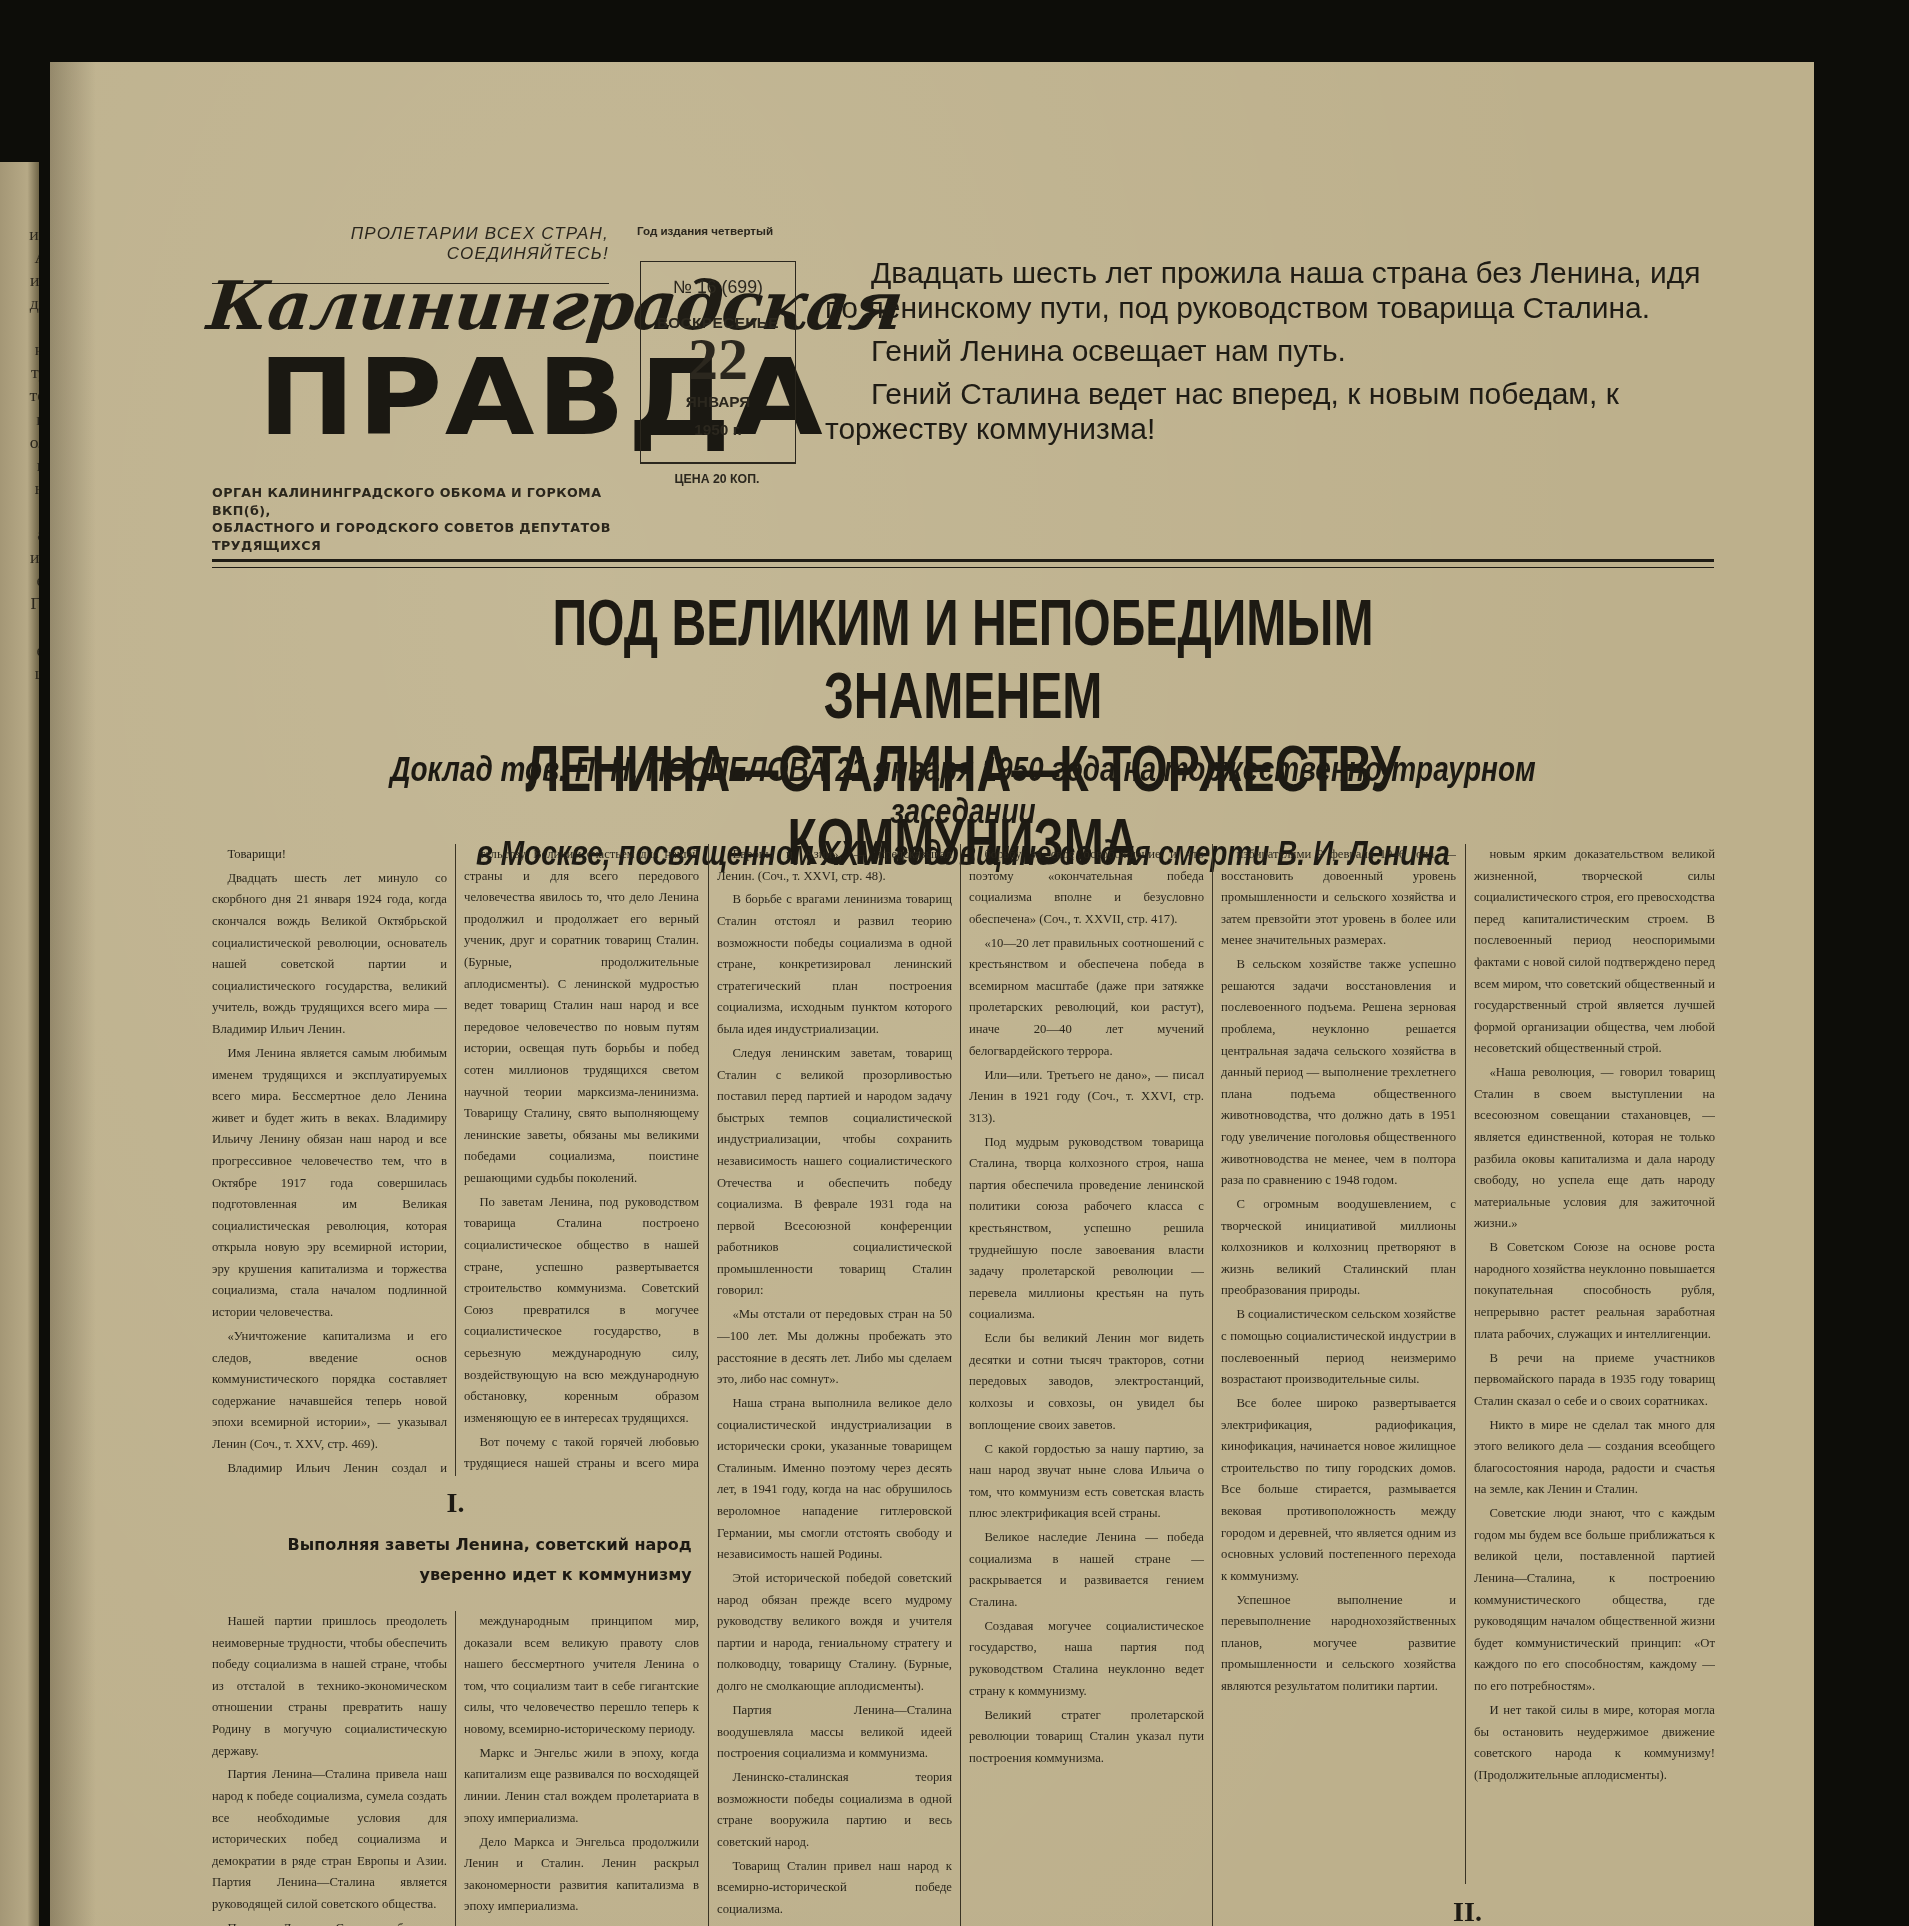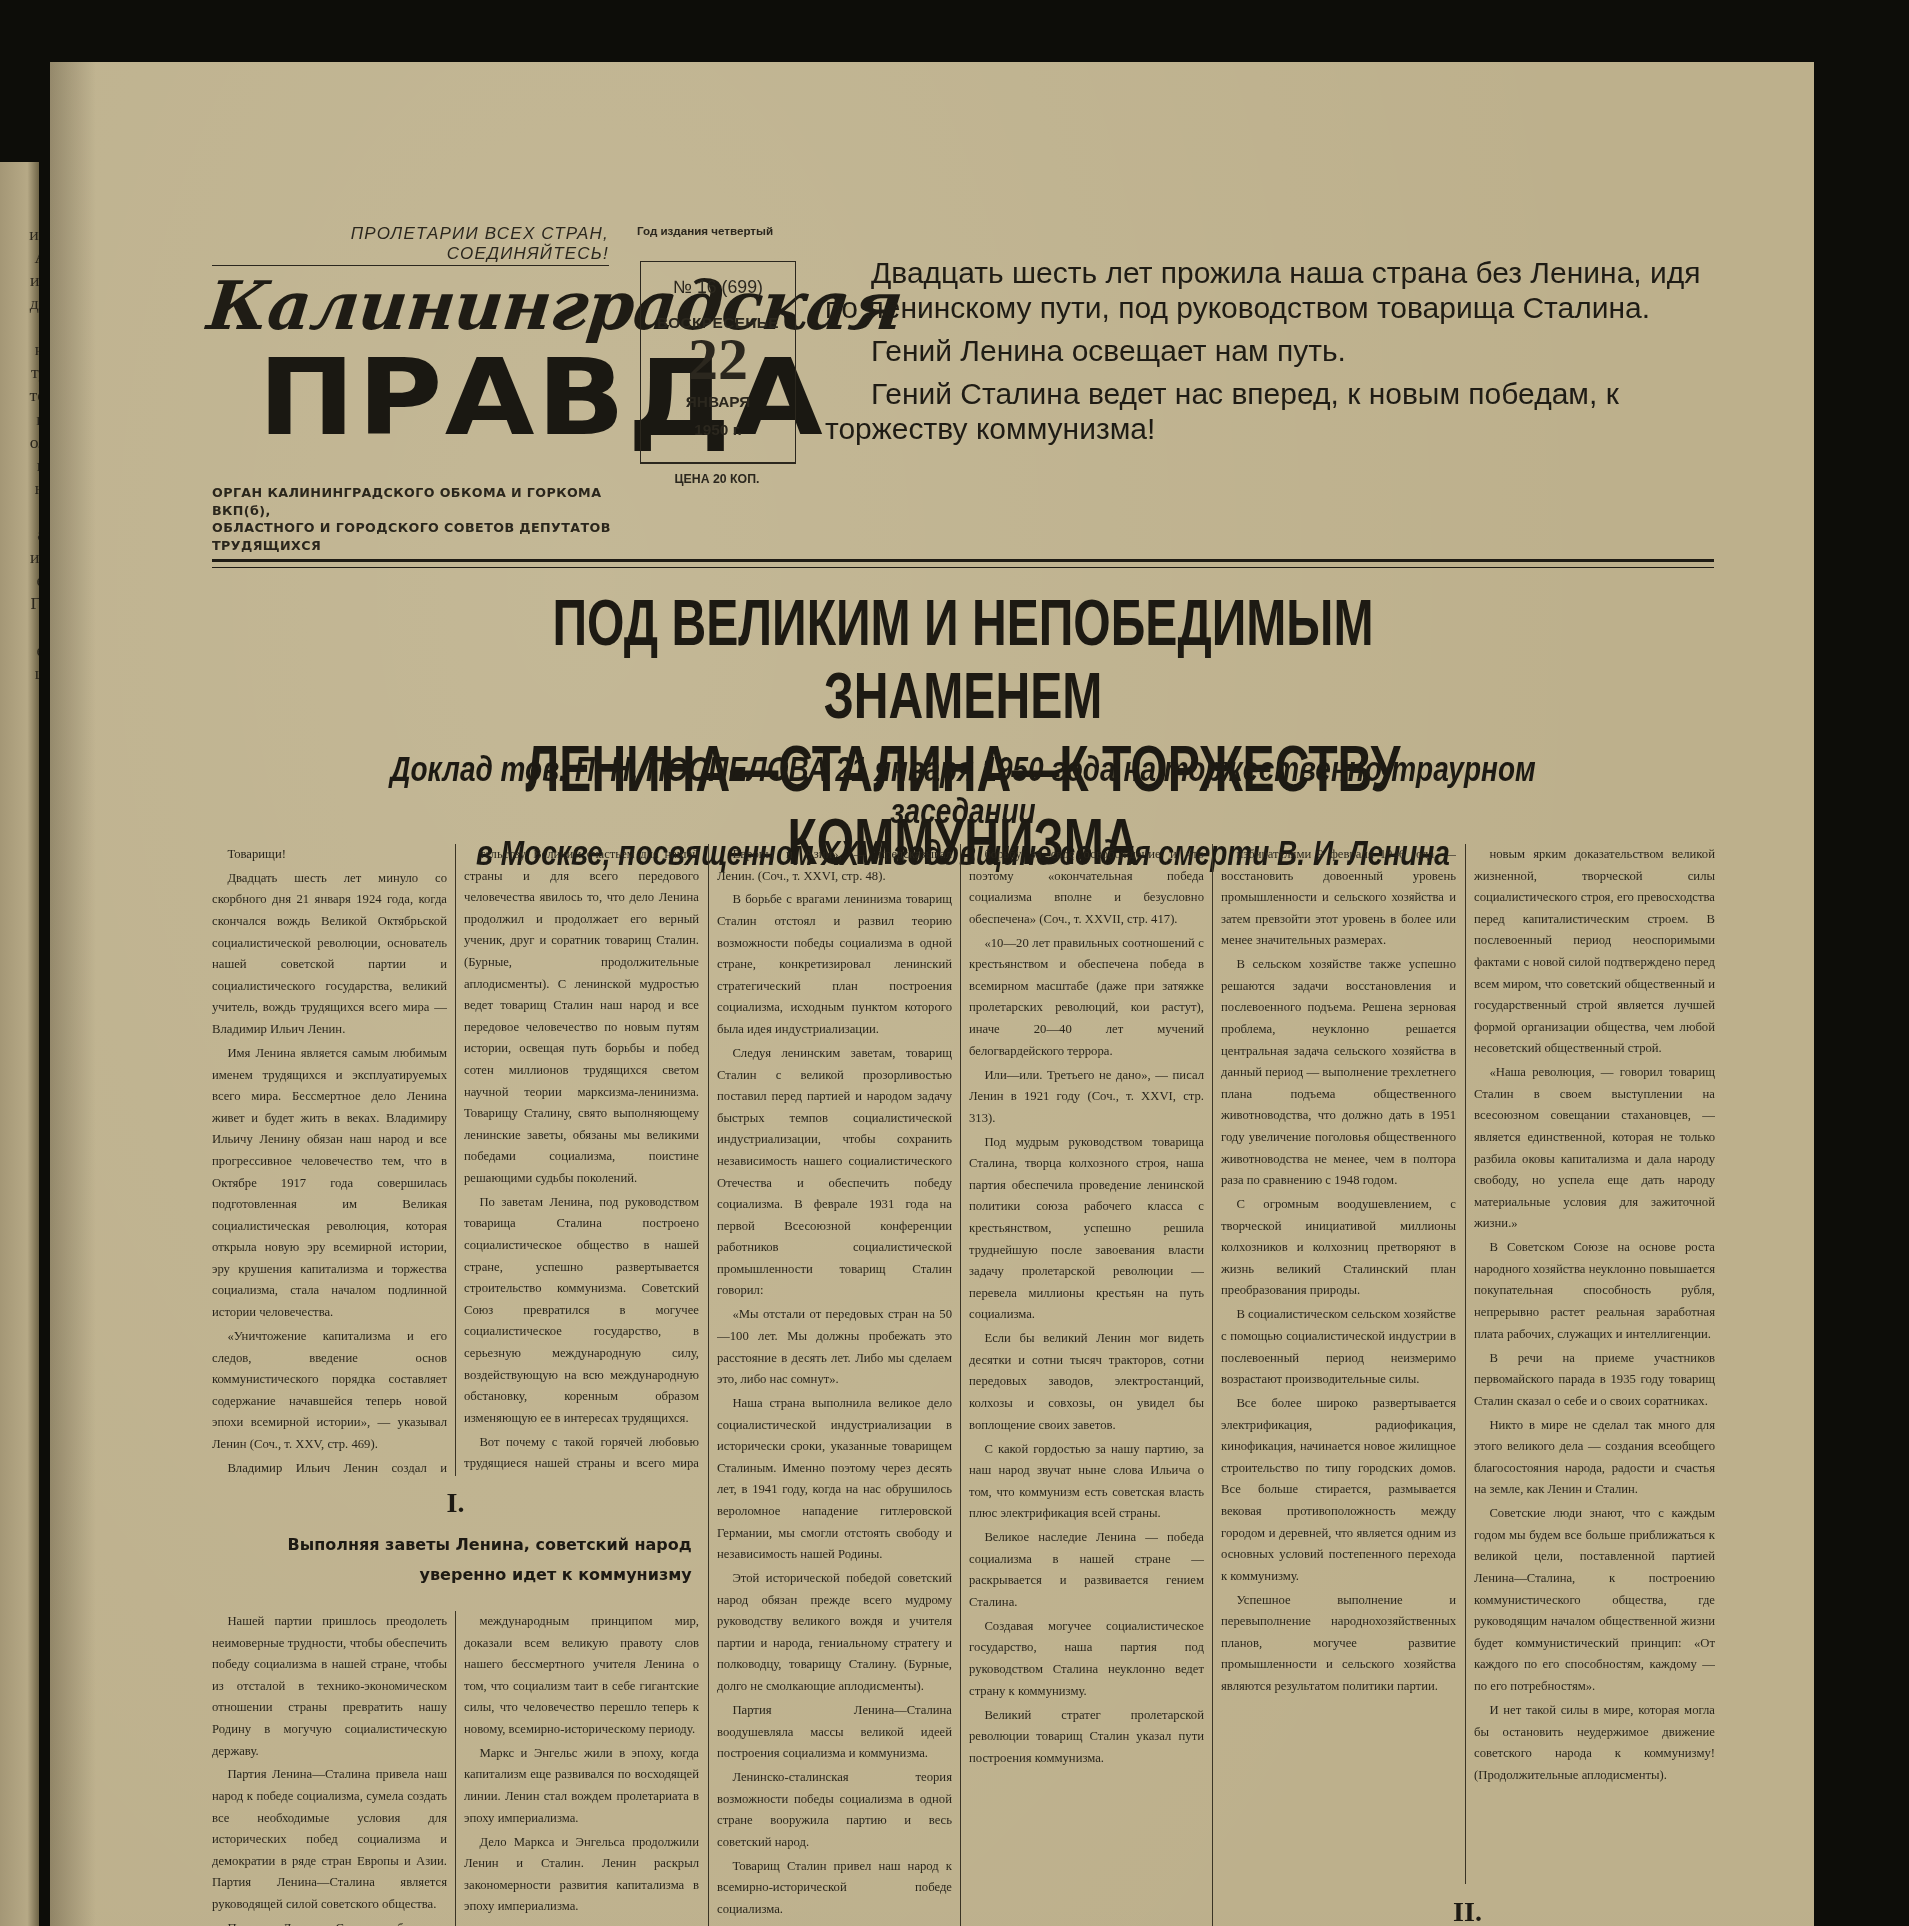--- a/index.html
+++ b/index.html
@@ -20,21 +20,21 @@
       radial-gradient(ellipse at 30% 20%, rgba(255,255,240,0.10), rgba(0,0,0,0) 60%),
       linear-gradient(90deg, rgba(60,50,30,0.35) 0px, rgba(60,50,30,0.0) 46px),
       linear-gradient(0deg, rgba(60,50,30,0.10), rgba(0,0,0,0) 30%);
     overflow: hidden;
   }
   
   .masthead { position:absolute; left:162px; top:162px; width:1502px; height:327px; }
   .slogan {
     position:absolute; left:0; top:0; width:397px; font-family:"Liberation Sans", sans-serif;
     font-style:italic; font-size:17px; letter-spacing:1.2px; text-align:right; color:#2b271e;
-    border-bottom: 1.2px solid #2b271e; padding-bottom:1px;
+    border-bottom: 1.2px solid #2b271e; padding-bottom:19px;
   }
   .title-script {
     position:absolute; left:-3.9px; top:42px; font-family:"DejaVu Serif", serif; font-style:italic;
     font-weight:bold; font-size:67px; letter-spacing:-0.8px; color:#1f1c15; transform: skewX(-6deg);
   }
   .title-block {
     position:absolute; left:46px; top:116px; font-family:"DejaVu Sans", sans-serif; font-weight:bold;
     font-size:116px; letter-spacing:2.3px; color:#1a1812; line-height:116px; transform: scaleY(0.9);
   }
   .organ {

